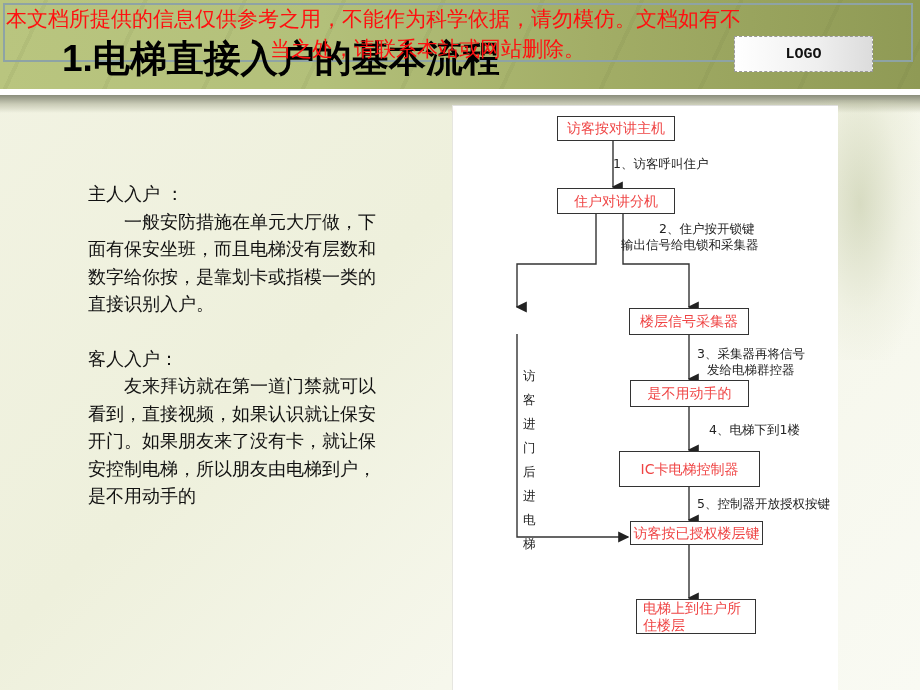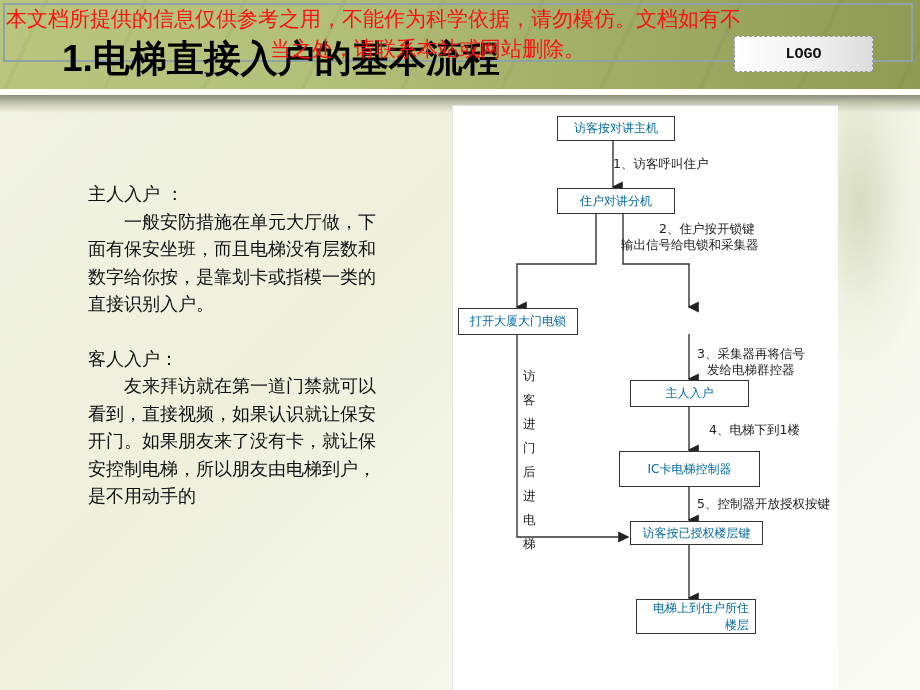--- a/index.html
+++ b/index.html
@@ -55,21 +55,21 @@
       position: absolute; left: 820px; top: 100px; width: 100px; height: 260px;
       background: radial-gradient(ellipse at 40% 40%, rgba(160,170,120,0.35) 0%, rgba(200,205,170,0.15) 50%, rgba(255,255,255,0) 80%);
     }
     .flow {
       position: absolute; left: 452px; top: 105px; width: 385px; height: 585px;
       background: #ffffff; border-left: 1px solid #e6e6e0; border-top: 1px solid #dedede;
     }
     .box {
       position: absolute; border: 1.5px solid #333; background: #fff;
       box-sizing: border-box; display: flex; align-items: center; justify-content: center;
-      font-size: 12px; color: #0369a1; text-align: right; line-height: 17px;
+      font-size: 14px; color: #ef4444; text-align: left; line-height: 17px;
     }
     .lbl { position: absolute; font-size: 12.5px; color: #222; line-height: 16px; white-space: nowrap; }
     .vlbl { position: absolute; font-size: 12.5px; color: #222; line-height: 24px; width: 14px; word-break: break-all; }
     svg.lines { position: absolute; left: 0; top: 0; }
   </style>
 </head>
 <body>
 
 <div class="header"></div>
 <div class="header-frame"></div>
@@ -124,28 +124,28 @@
     </g>
   </svg>
 
   <div class="box" style="left:104px;top:10px;width:118px;height:25px;">访客按对讲主机</div>
   <div class="lbl" style="left:160px;top:50px;">1、访客呼叫住户</div>
 
   <div class="box" style="left:104px;top:82px;width:118px;height:26px;">住户对讲分机</div>
   <div class="lbl" style="left:206px;top:115px;">2、住户按开锁键</div>
   <div class="lbl" style="left:168px;top:131px;">输出信号给电锁和采集器</div>
 
-  <div class="box" style="left:5px;top:202px;width:120px;height:27px;">打开大厦大门电锁</div>
+  <div class="box" style="left:176px;top:202px;width:120px;height:27px;">楼层信号采集器</div>
 
   <div class="lbl" style="left:244px;top:240px;">3、采集器再将信号</div>
   <div class="lbl" style="left:254px;top:256px;">发给电梯群控器</div>
 
   <div class="vlbl" style="left:70px;top:258px;">访客进门后进电梯</div>
 
-  <div class="box" style="left:177px;top:274px;width:119px;height:27px;">主人入户</div>
+  <div class="box" style="left:177px;top:274px;width:119px;height:27px;">是不用动手的</div>
   <div class="lbl" style="left:244px;top:316px;margin-left:12px;">4、电梯下到1楼</div>
 
   <div class="box" style="left:166px;top:345px;width:141px;height:36px;">IC卡电梯控制器</div>
   <div class="lbl" style="left:244px;top:390px;">5、控制器开放授权按键</div>
 
   <div class="box" style="left:183px;top:493px;width:120px;height:35px;padding:0 6px;">电梯上到住户所住楼层</div>
 
   <div class="box" style="left:177px;top:415px;width:133px;height:24px;">访客按已授权楼层键</div>
 </div>
 

